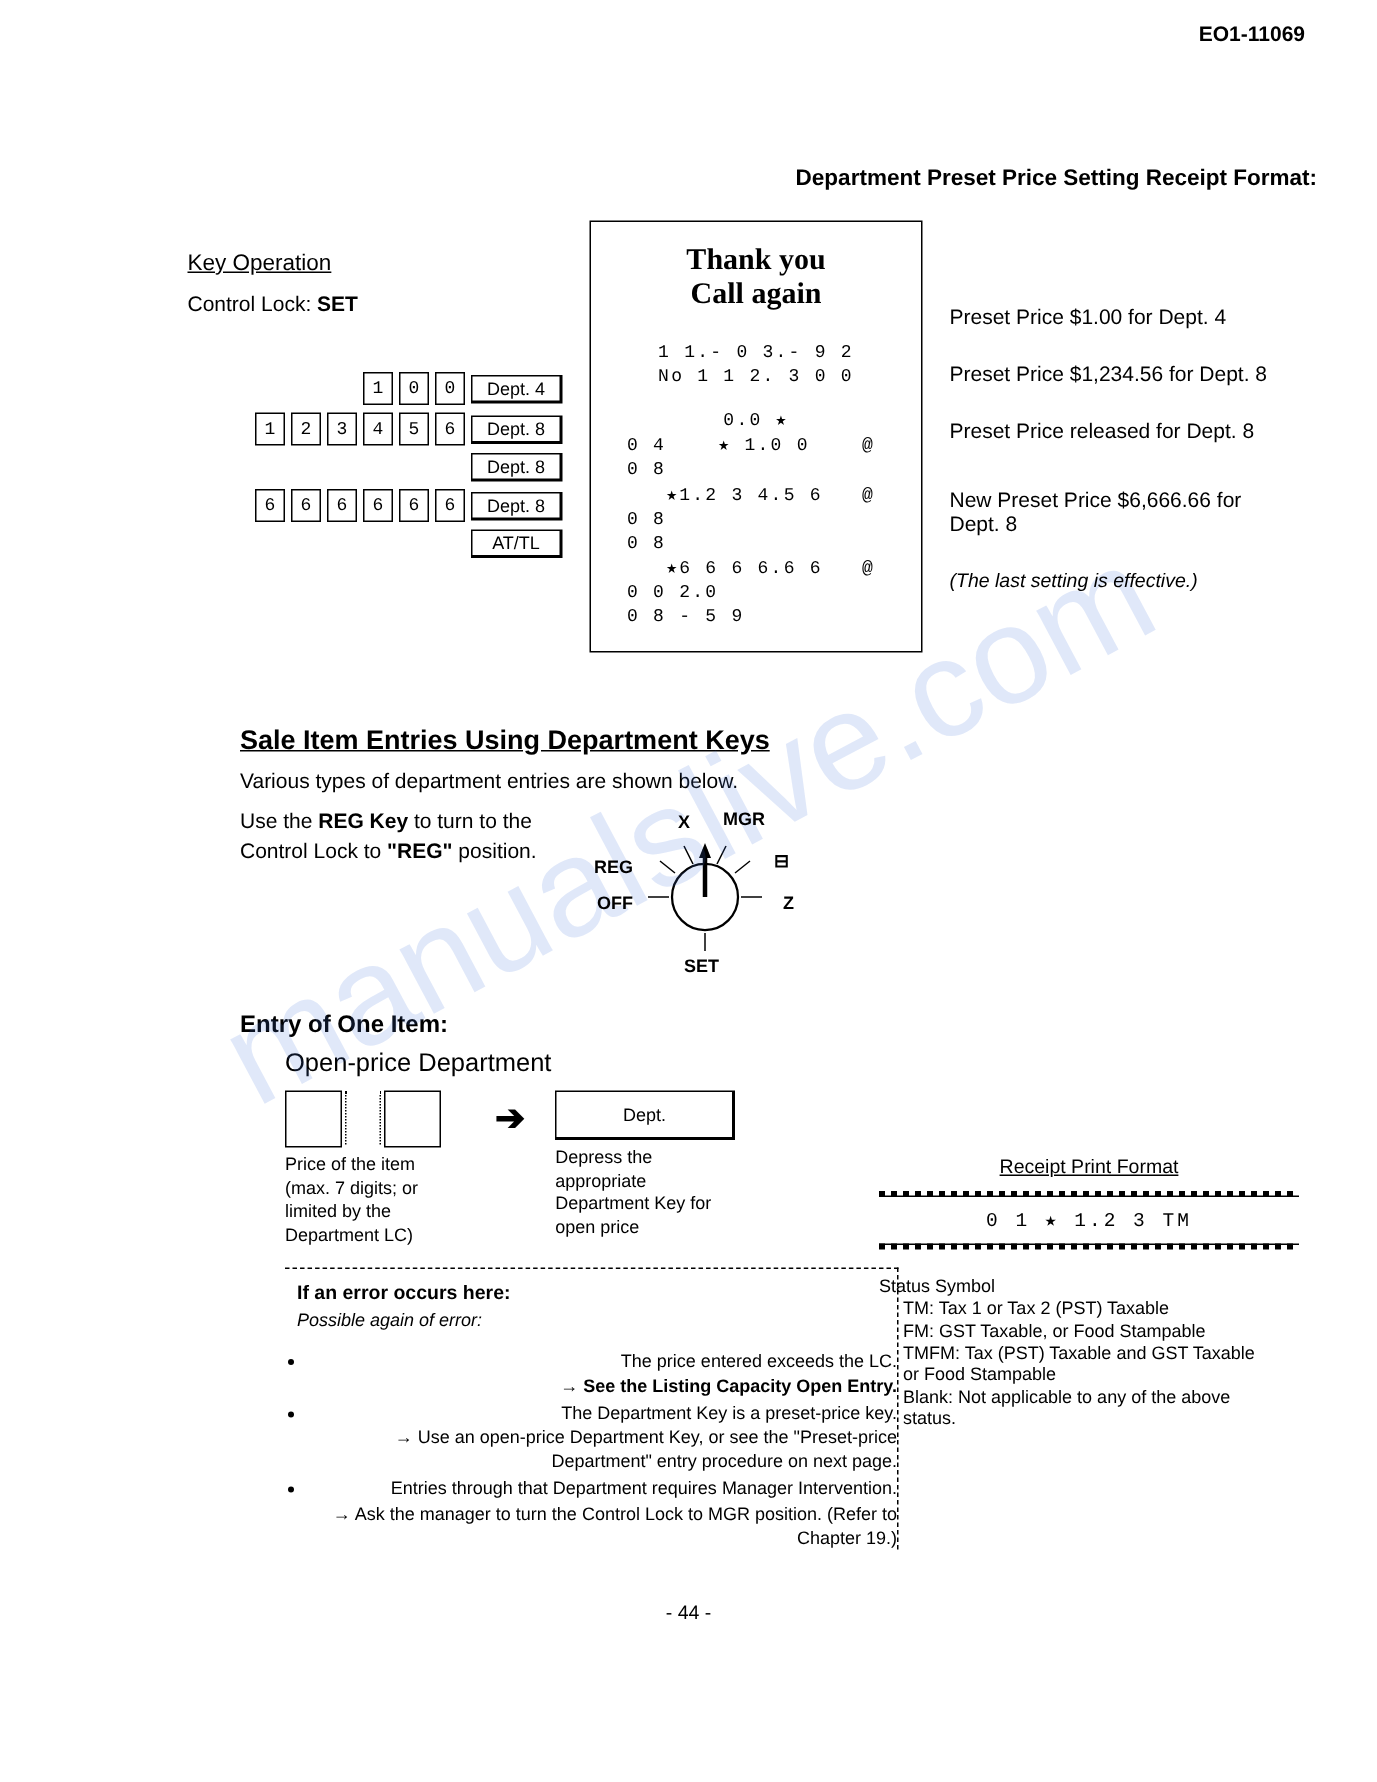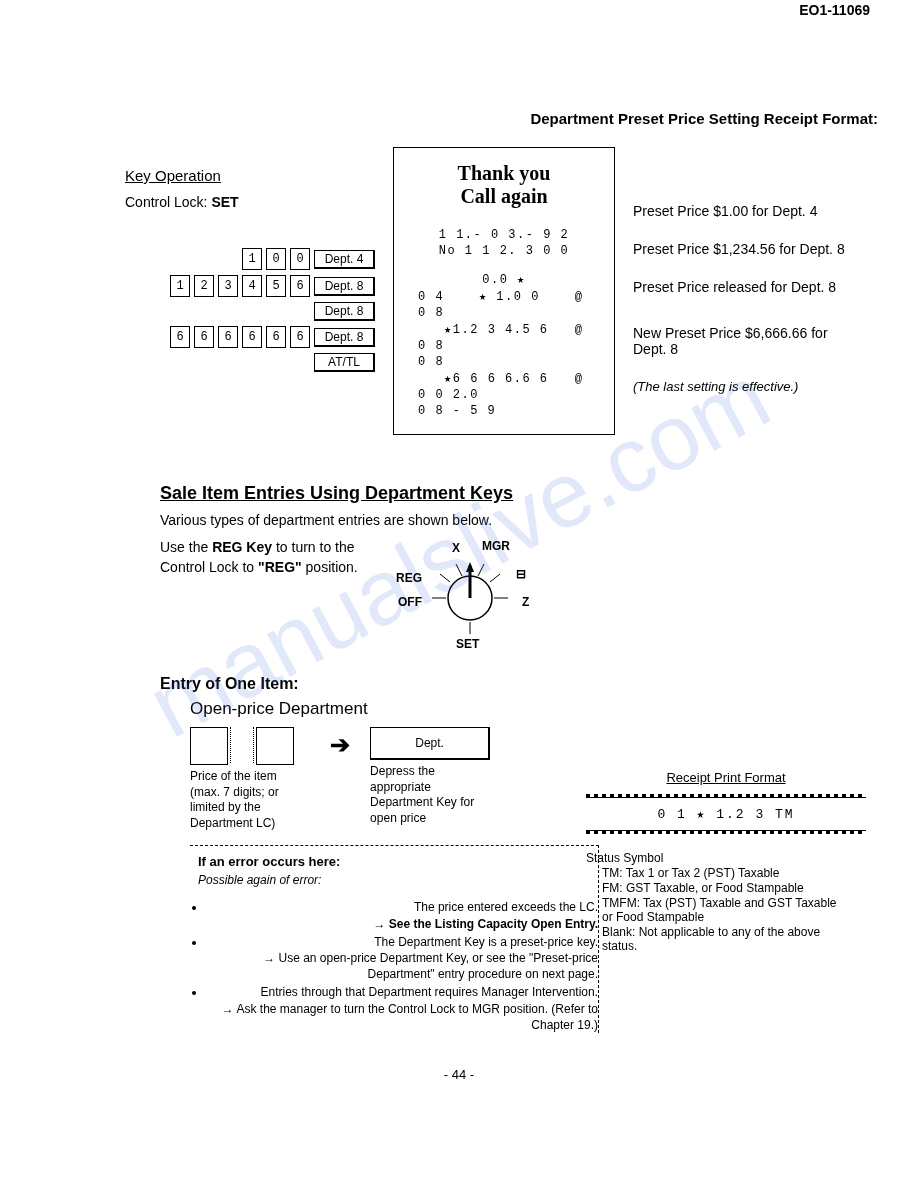--- a/index.html
+++ b/index.html
@@ -8,21 +8,21 @@
     background: #fff;
     color: #000;
     margin: 0;
     padding: 20px 40px;
     width: 918px;
     box-sizing: border-box;
     position: relative;
   }
   .doc-id {
     position: absolute;
-    top: 2px;
+    top: 14px;
     right: 48px;
     font-weight: bold;
     font-size: 14px;
   }
   .section-title {
     font-weight: bold;
     font-size: 15px;
     margin: 90px 0 20px 150px;
     text-align: right;
   }

